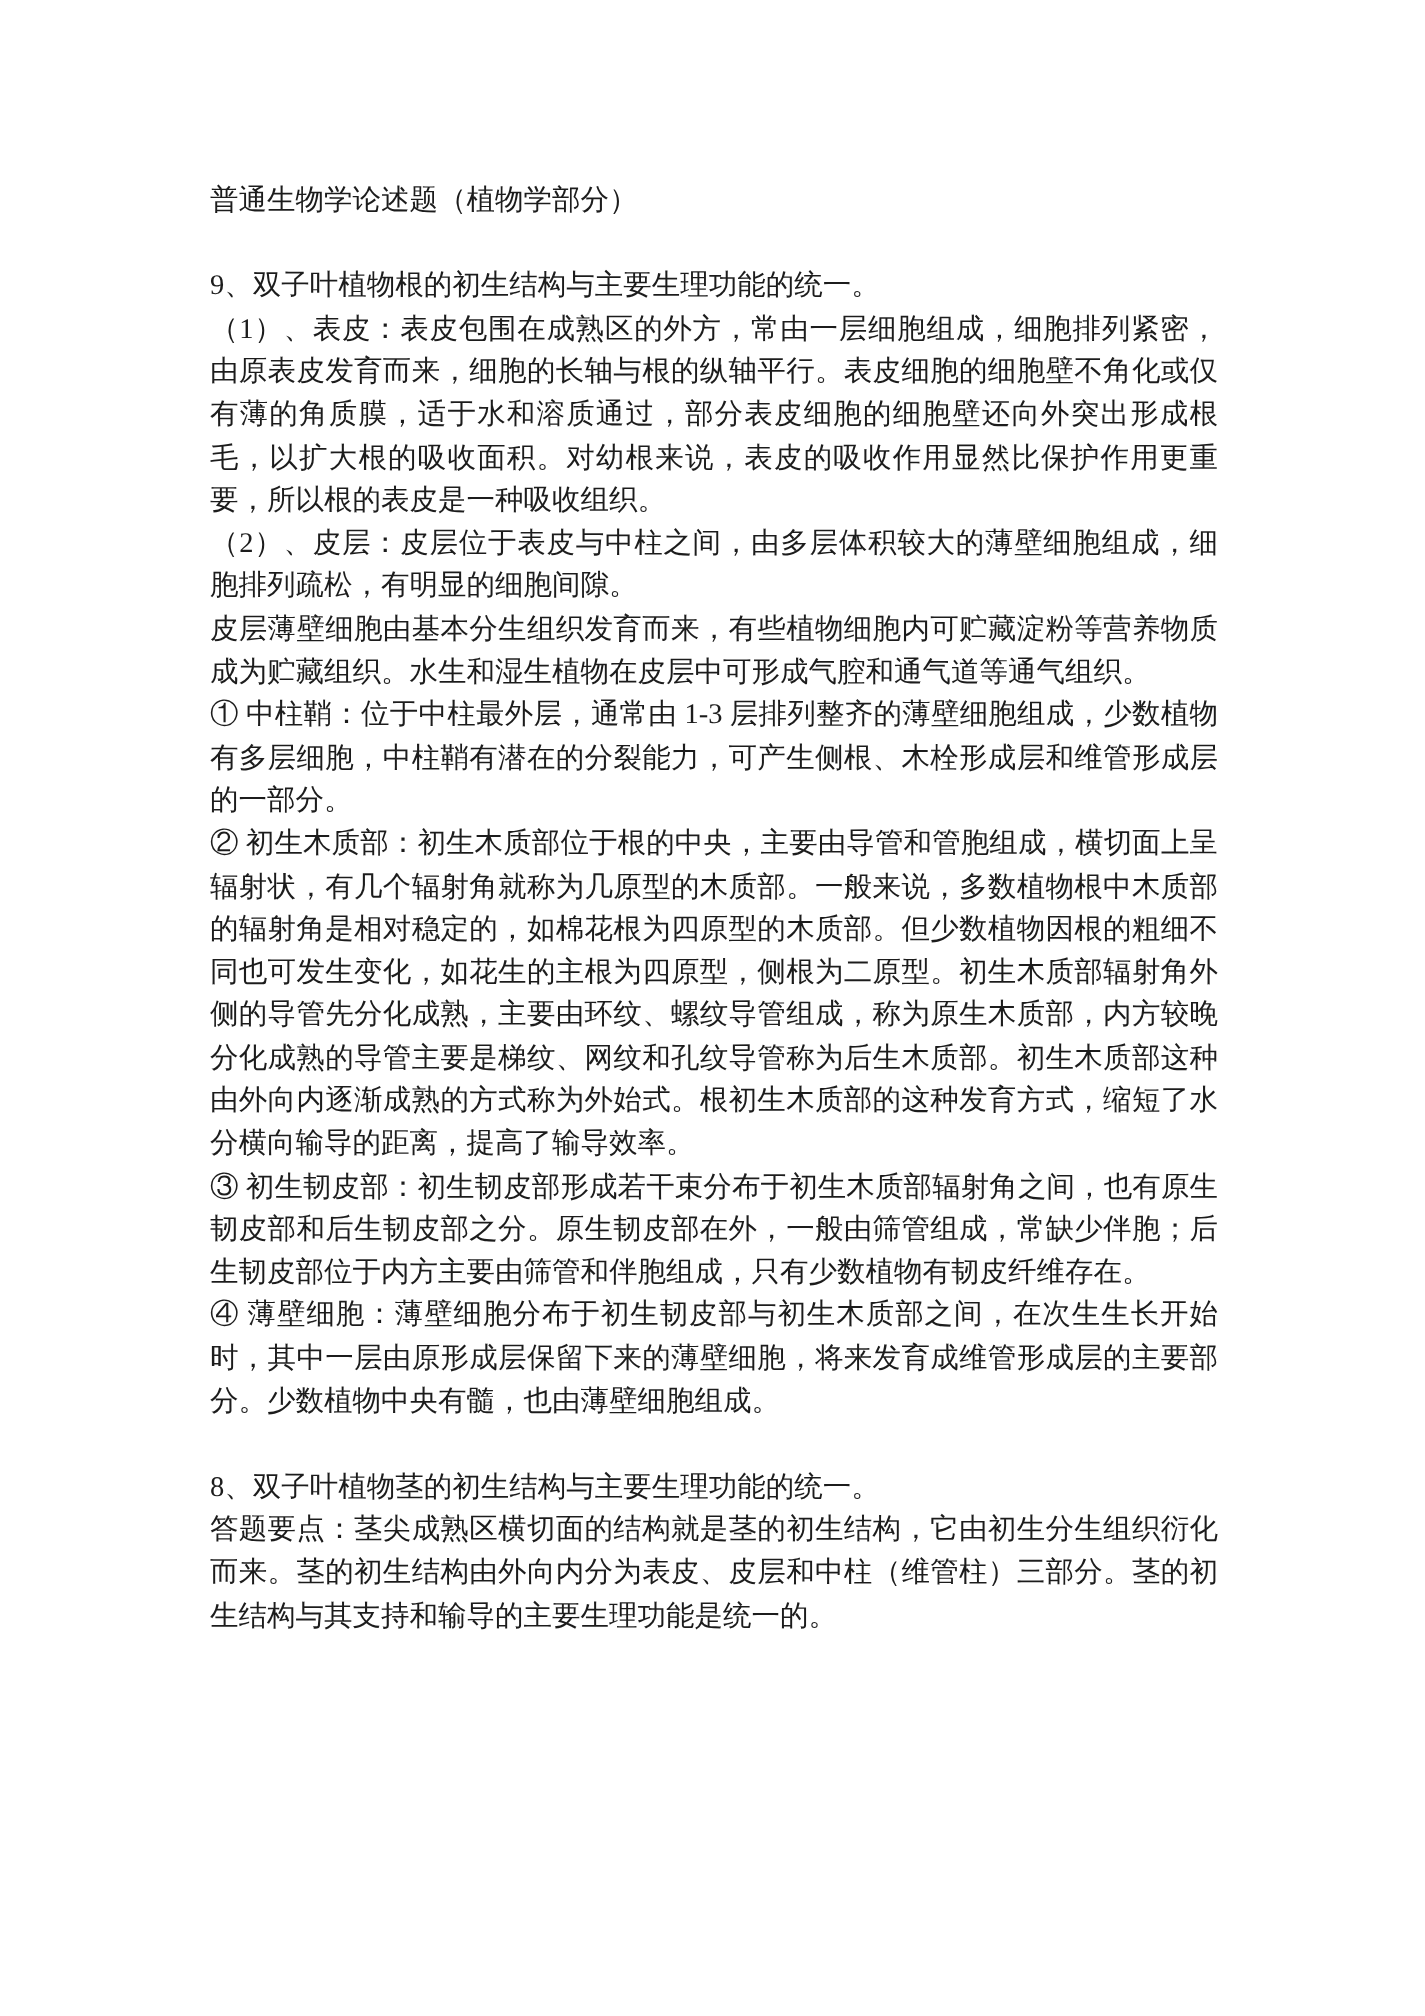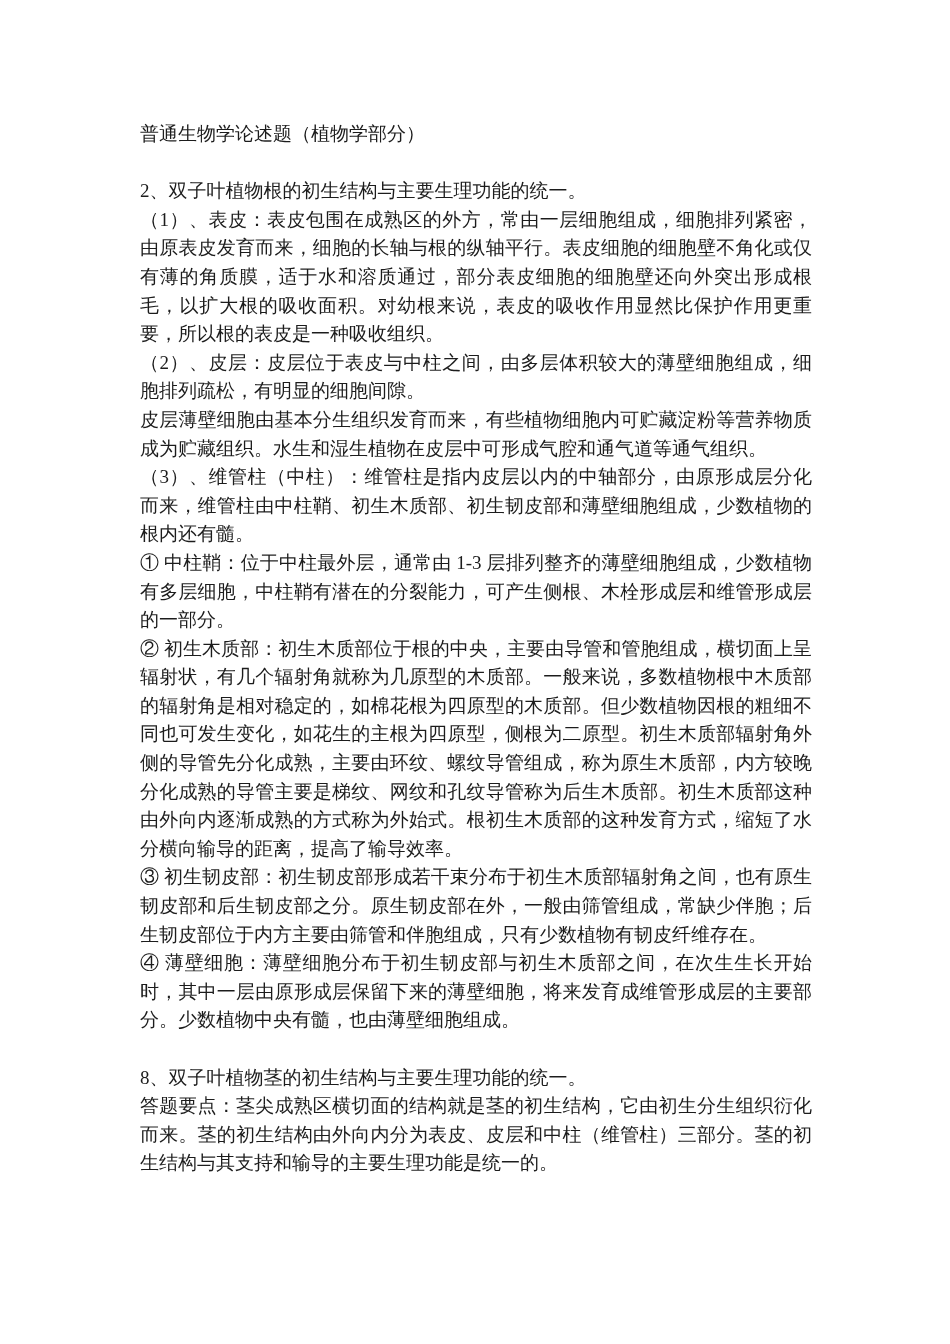--- a/index.html
+++ b/index.html
@@ -42,25 +42,24 @@
     height: 28.6px;
   }
 </style>
 </head>
 <body>
 
 <div class="page">
   <div class="doc-body">
       <p class="title">普通生物学论述题（植物学部分）</p>
       <div class="spacer"></div>
-      <p class="heading">2、双子叶植物根的初生结构与主要生理功能的统一。</p>
+      <p class="heading">9、双子叶植物根的初生结构与主要生理功能的统一。</p>
       <p class="paragraph">（1）、表皮：表皮包围在成熟区的外方，常由一层细胞组成，细胞排列紧密，由原表皮发育而来，细胞的长轴与根的纵轴平行。表皮细胞的细胞壁不角化或仅有薄的角质膜，适于水和溶质通过，部分表皮细胞的细胞壁还向外突出形成根毛，以扩大根的吸收面积。对幼根来说，表皮的吸收作用显然比保护作用更重要，所以根的表皮是一种吸收组织。</p>
       <p class="paragraph">（2）、皮层：皮层位于表皮与中柱之间，由多层体积较大的薄壁细胞组成，细胞排列疏松，有明显的细胞间隙。</p>
       <p class="paragraph">皮层薄壁细胞由基本分生组织发育而来，有些植物细胞内可贮藏淀粉等营养物质成为贮藏组织。水生和湿生植物在皮层中可形成气腔和通气道等通气组织。</p>
-      <p class="paragraph">（3）、维管柱（中柱）：维管柱是指内皮层以内的中轴部分，由原形成层分化而来，维管柱由中柱鞘、初生木质部、初生韧皮部和薄壁细胞组成，少数植物的根内还有髓。</p>
       <p class="paragraph">① 中柱鞘：位于中柱最外层，通常由 1-3 层排列整齐的薄壁细胞组成，少数植物有多层细胞，中柱鞘有潜在的分裂能力，可产生侧根、木栓形成层和维管形成层的一部分。</p>
       <p class="paragraph">② 初生木质部：初生木质部位于根的中央，主要由导管和管胞组成，横切面上呈辐射状，有几个辐射角就称为几原型的木质部。一般来说，多数植物根中木质部的辐射角是相对稳定的，如棉花根为四原型的木质部。但少数植物因根的粗细不同也可发生变化，如花生的主根为四原型，侧根为二原型。初生木质部辐射角外侧的导管先分化成熟，主要由环纹、螺纹导管组成，称为原生木质部，内方较晚分化成熟的导管主要是梯纹、网纹和孔纹导管称为后生木质部。初生木质部这种由外向内逐渐成熟的方式称为外始式。根初生木质部的这种发育方式，缩短了水分横向输导的距离，提高了输导效率。</p>
       <p class="paragraph">③ 初生韧皮部：初生韧皮部形成若干束分布于初生木质部辐射角之间，也有原生韧皮部和后生韧皮部之分。原生韧皮部在外，一般由筛管组成，常缺少伴胞；后生韧皮部位于内方主要由筛管和伴胞组成，只有少数植物有韧皮纤维存在。</p>
       <p class="paragraph">④ 薄壁细胞：薄壁细胞分布于初生韧皮部与初生木质部之间，在次生生长开始时，其中一层由原形成层保留下来的薄壁细胞，将来发育成维管形成层的主要部分。少数植物中央有髓，也由薄壁细胞组成。</p>
       <div class="spacer"></div>
       <p class="heading">8、双子叶植物茎的初生结构与主要生理功能的统一。</p>
       <p class="paragraph">答题要点：茎尖成熟区横切面的结构就是茎的初生结构，它由初生分生组织衍化而来。茎的初生结构由外向内分为表皮、皮层和中柱（维管柱）三部分。茎的初生结构与其支持和输导的主要生理功能是统一的。</p>
     </div>
 </div>
 

